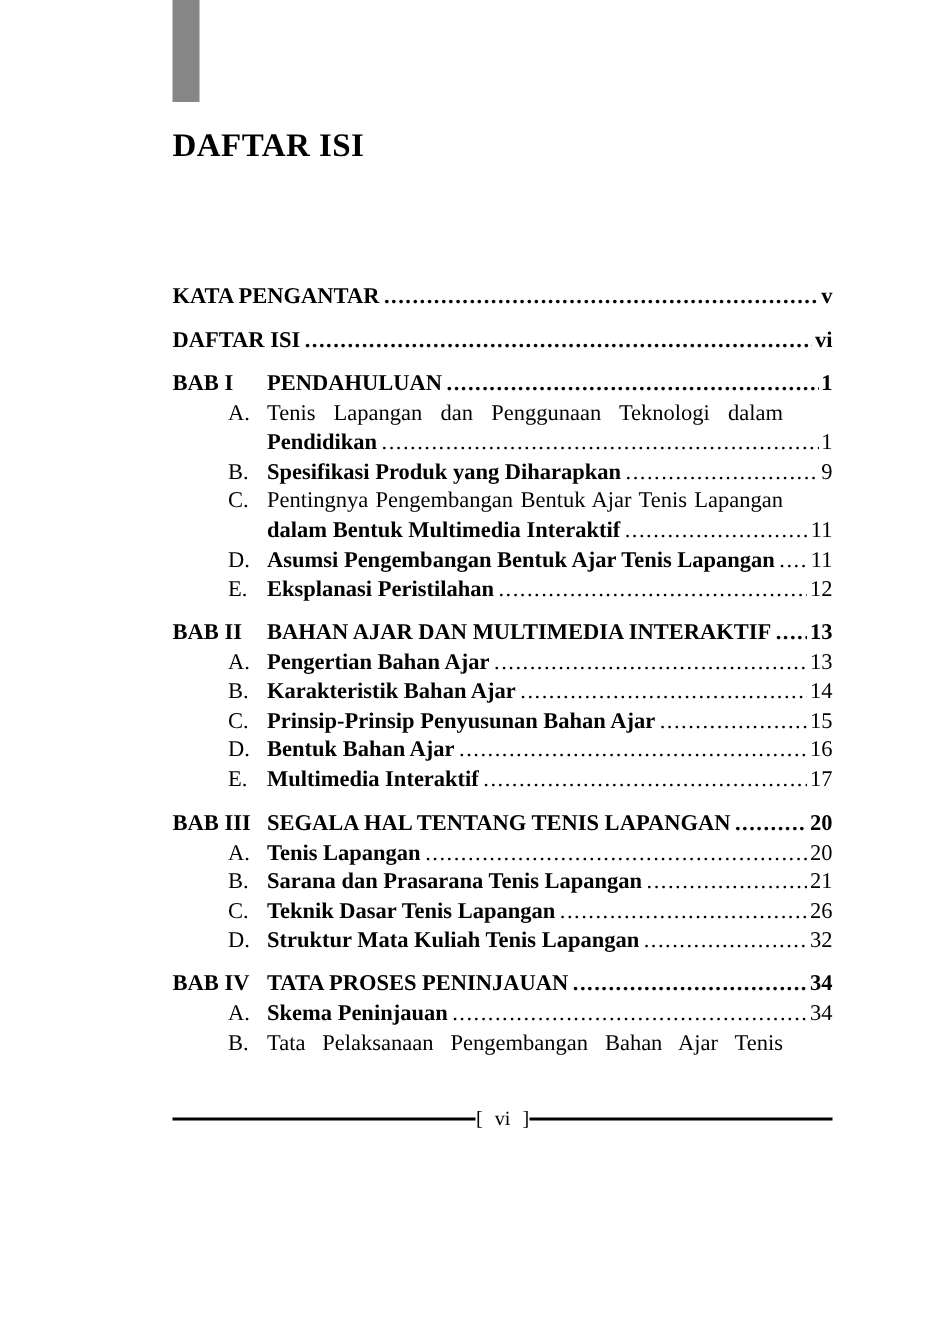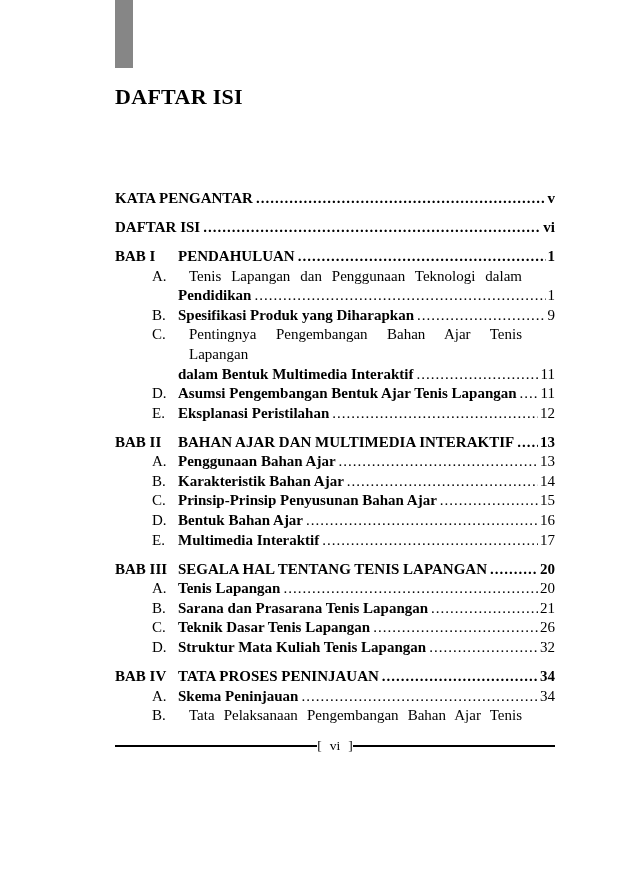--- a/index.html
+++ b/index.html
@@ -50,21 +50,20 @@
   }
   .pg { flex: none; padding-left: 2px; }
   .item { display: flex; margin-left: 37px; }
   .letter { flex: none; width: 26px; }
   .item-body { flex: 1 1 auto; min-width: 0; }
   .jline {
     text-align: justify;
     text-align-last: justify;
     padding-right: 33px;
     white-space: normal;
-    margin-left: 11px;
   }
   .dline { display: flex; align-items: baseline; }
   .txt { flex: none; white-space: nowrap; font-weight: bold; }
   .footer {
     position: absolute;
     left: 115px;
     width: 440px;
     top: 738px;
     height: 16px;
     display: flex;
@@ -117,21 +116,21 @@
           <div class="dline">
             <span class="txt">Spesifikasi Produk yang Diharapkan</span>
             <span class="dots"></span>
             <span class="pg">9</span>
           </div>
         </div>
       </div>
       <div class="item">
         <span class="letter">C.</span>
         <div class="item-body">
-          <div class="jline">Pentingnya Pengembangan Bahan Ajar Tenis Lapangan</div>
+          <div class="jline">Pentingnya Pengembangan Bentuk Ajar Tenis Lapangan</div>
           <div class="dline">
             <span class="txt">dalam Bentuk Multimedia Interaktif</span>
             <span class="dots"></span>
             <span class="pg">11</span>
           </div>
         </div>
       </div>
       <div class="item">
         <span class="letter">D.</span>
         <div class="item-body">
@@ -155,21 +154,21 @@
       <div class="trow head gap">
         <span class="num">BAB II</span>
         <span class="lbl">BAHAN AJAR DAN MULTIMEDIA INTERAKTIF</span>
         <span class="dots"></span>
         <span class="pg">13</span>
       </div>
       <div class="item">
         <span class="letter">A.</span>
         <div class="item-body">
           <div class="dline">
-            <span class="txt">Penggunaan Bahan Ajar</span>
+            <span class="txt">Pengertian Bahan Ajar</span>
             <span class="dots"></span>
             <span class="pg">13</span>
           </div>
         </div>
       </div>
       <div class="item">
         <span class="letter">B.</span>
         <div class="item-body">
           <div class="dline">
             <span class="txt">Karakteristik Bahan Ajar</span>

